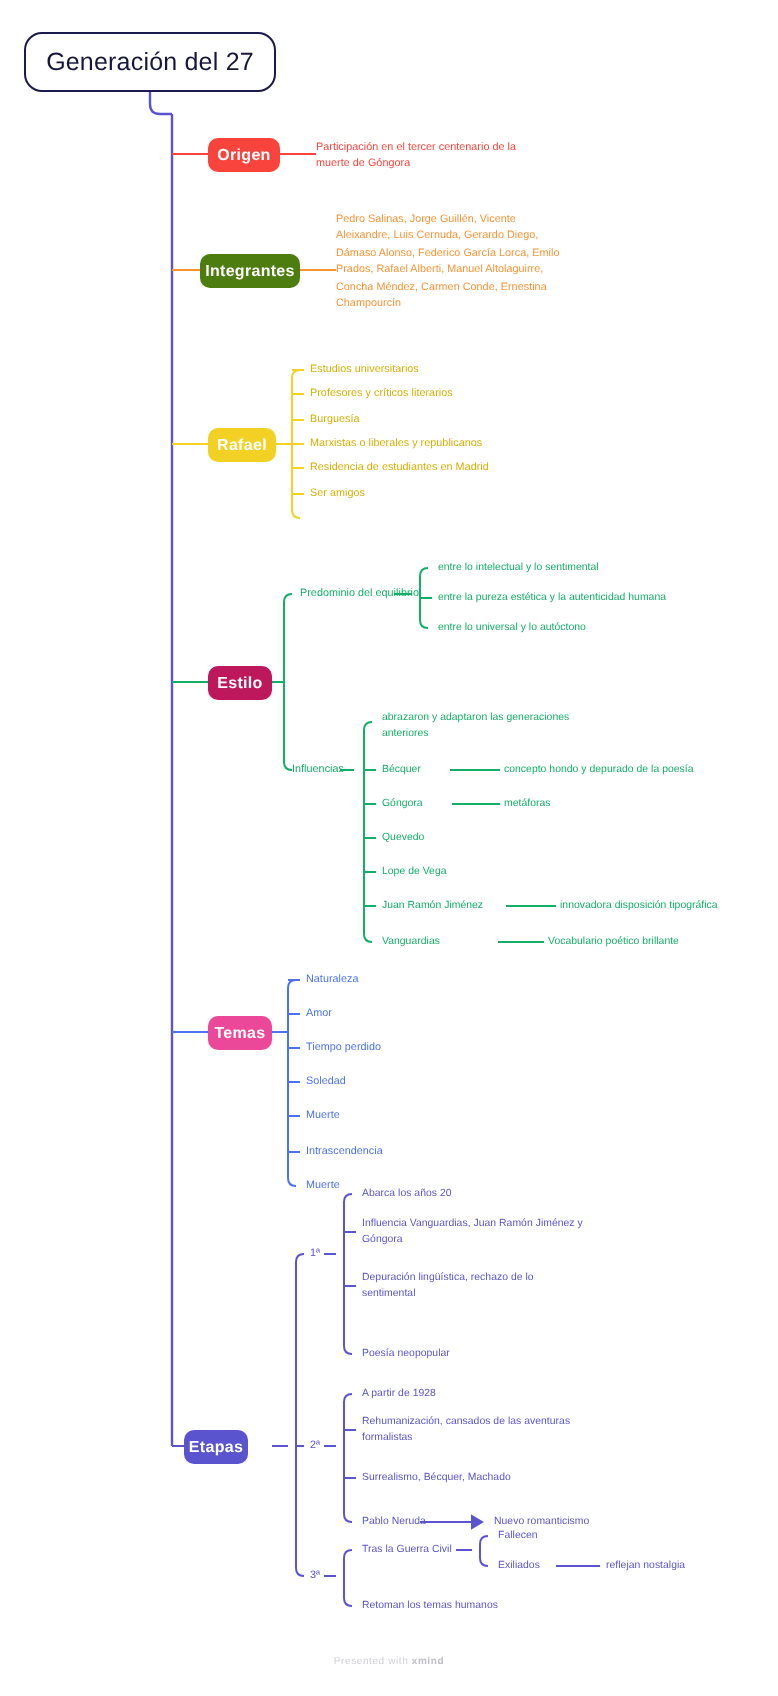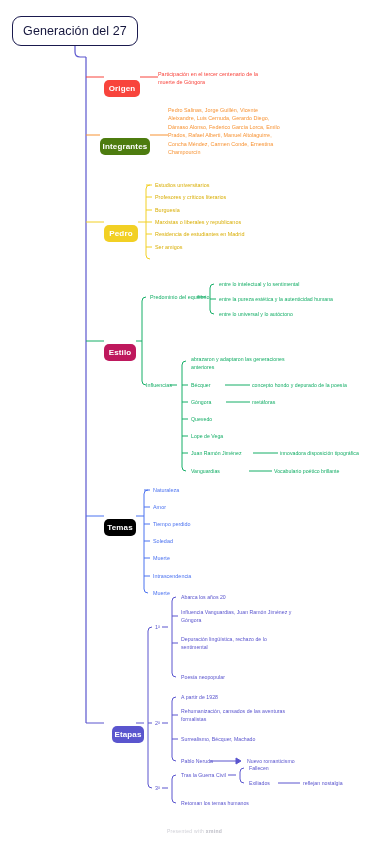--- a/index.html
+++ b/index.html
@@ -51,21 +51,20 @@
   }
   
   .main-node {
     position: absolute;
     border-radius: 5px;
     display: flex;
     align-items: center;
     justify-content: center;
     box-sizing: border-box;
     height: 17px;
-    margin-top: 11px;
   }
   .main-node span {
     font-size: 8px;
     color: #ffffff;
     font-weight: bold;
     white-space: nowrap;
     letter-spacing: 0.15px;
   }
   
   .leaf {
@@ -171,21 +170,21 @@
     <span>Integrantes</span>
   </div>
   <div class="leaf" style="left:168px; top:106px; width:165px; color:#F79334;">Pedro Salinas, Jorge Guillén, Vicente
 Aleixandre, Luis Cernuda, Gerardo Diego,
 Dámaso Alonso, Federico García Lorca, Emilo
 Prados, Rafael Alberti, Manuel Altolaguirre,
 Concha Méndez, Carmen Conde, Ernestina
 Champourcín</div>
 
   <div class="main-node" style="left:104px; top:213.5px; width:34px; background:#F2D024;">
-    <span>Pedro</span>
+    <span>Rafael</span>
   </div>
   <div class="leaf" style="left:155px; top:181px; width:150px; color:#D9AE05;">Estudios universitarios</div>
   <div class="leaf" style="left:155px; top:193px; width:150px; color:#D9AE05;">Profesores y críticos literarios</div>
   <div class="leaf" style="left:155px; top:206px; width:150px; color:#D9AE05;">Burguesía</div>
   <div class="leaf" style="left:155px; top:218px; width:150px; color:#D9AE05;">Marxistas o liberales y republicanos</div>
   <div class="leaf" style="left:155px; top:230px; width:150px; color:#D9AE05;">Residencia de estudiantes en Madrid</div>
   <div class="leaf" style="left:155px; top:243px; width:150px; color:#D9AE05;">Ser amigos</div>
 
   <div class="main-node" style="left:104px; top:332.5px; width:32px; background:#be185d;">
     <span>Estilo</span>
@@ -203,32 +202,32 @@
   <div class="leaf sub" style="left:252px; top:381px; width:140px; color:#15AE67;">concepto hondo y depurado de la poesía</div>
   <div class="leaf sub" style="left:191px; top:398px; width:60px; color:#15AE67;">Góngora</div>
   <div class="leaf sub" style="left:252px; top:398px; width:140px; color:#15AE67;">metáforas</div>
   <div class="leaf sub" style="left:191px; top:415px; width:80px; color:#15AE67;">Quevedo</div>
   <div class="leaf sub" style="left:191px; top:432px; width:80px; color:#15AE67;">Lope de Vega</div>
   <div class="leaf sub" style="left:191px; top:449px; width:70px; color:#15AE67;">Juan Ramón Jiménez</div>
   <div class="leaf sub" style="left:280px; top:449px; width:140px; color:#15AE67;">innovadora disposición tipográfica</div>
   <div class="leaf sub" style="left:191px; top:467px; width:70px; color:#15AE67;">Vanguardias</div>
   <div class="leaf sub" style="left:274px; top:467px; width:140px; color:#15AE67;">Vocabulario poético brillante</div>
 
-  <div class="main-node" style="left:104px; top:507.5px; width:32px; background:#000000;">
+  <div class="main-node" style="left:104px; top:507.5px; width:32px; background:#ec4899;">
     <span>Temas</span>
   </div>
   <div class="leaf" style="left:153px; top:486px; width:120px; color:#4B72F0;">Naturaleza</div>
   <div class="leaf" style="left:153px; top:503px; width:120px; color:#4B72F0;">Amor</div>
   <div class="leaf" style="left:153px; top:520px; width:120px; color:#4B72F0;">Tiempo perdido</div>
   <div class="leaf" style="left:153px; top:537px; width:120px; color:#4B72F0;">Soledad</div>
   <div class="leaf" style="left:153px; top:554px; width:120px; color:#4B72F0;">Muerte</div>
   <div class="leaf" style="left:153px; top:572px; width:120px; color:#4B72F0;">Intrascendencia</div>
   <div class="leaf" style="left:153px; top:589px; width:120px; color:#4B72F0;">Muerte</div>
 
-  <div class="main-node" style="left:112px; top:714.5px; width:32px; background:#5A55CE;">
+  <div class="main-node" style="left:92px; top:714.5px; width:32px; background:#5A55CE;">
     <span>Etapas</span>
   </div>
 
   <div class="leaf" style="left:155px; top:623px; width:14px; color:#5A55CE;">1ª</div>
   <div class="leaf sub" style="left:181px; top:593px; width:160px; color:#5A55CE;">Abarca los años 20</div>
   <div class="leaf sub" style="left:181px; top:608px; width:160px; color:#5A55CE;">Influencia Vanguardias, Juan Ramón Jiménez y
 Góngora</div>
   <div class="leaf sub" style="left:181px; top:635px; width:160px; color:#5A55CE;">Depuración lingüística, rechazo de lo
 sentimental</div>
   <div class="leaf sub" style="left:181px; top:673px; width:160px; color:#5A55CE;">Poesía neopopular</div>

